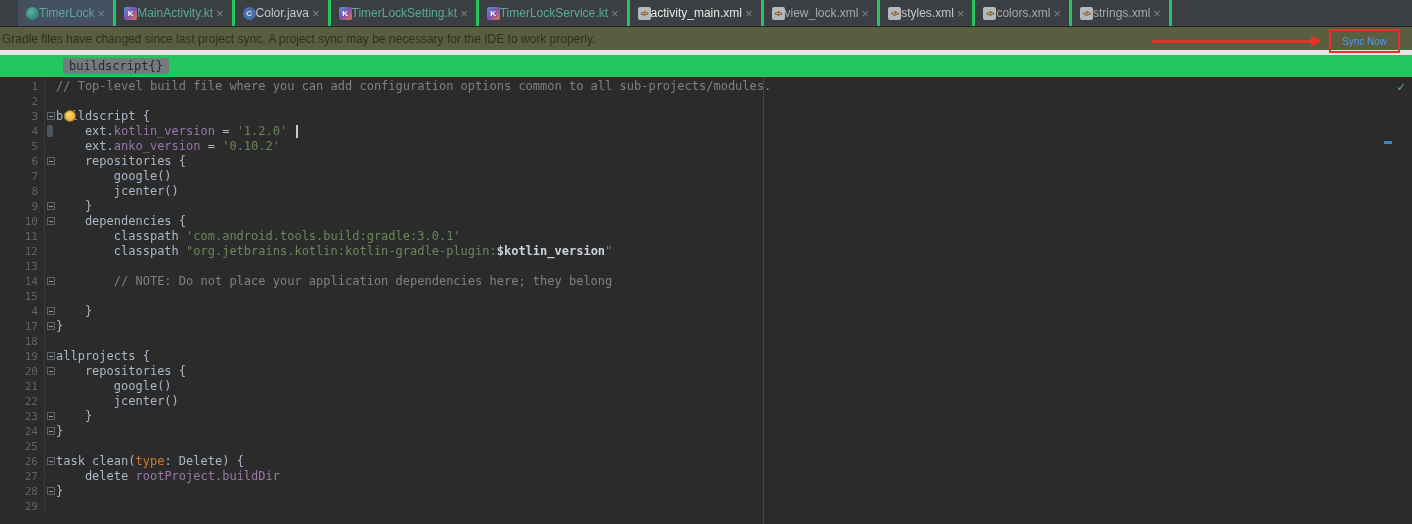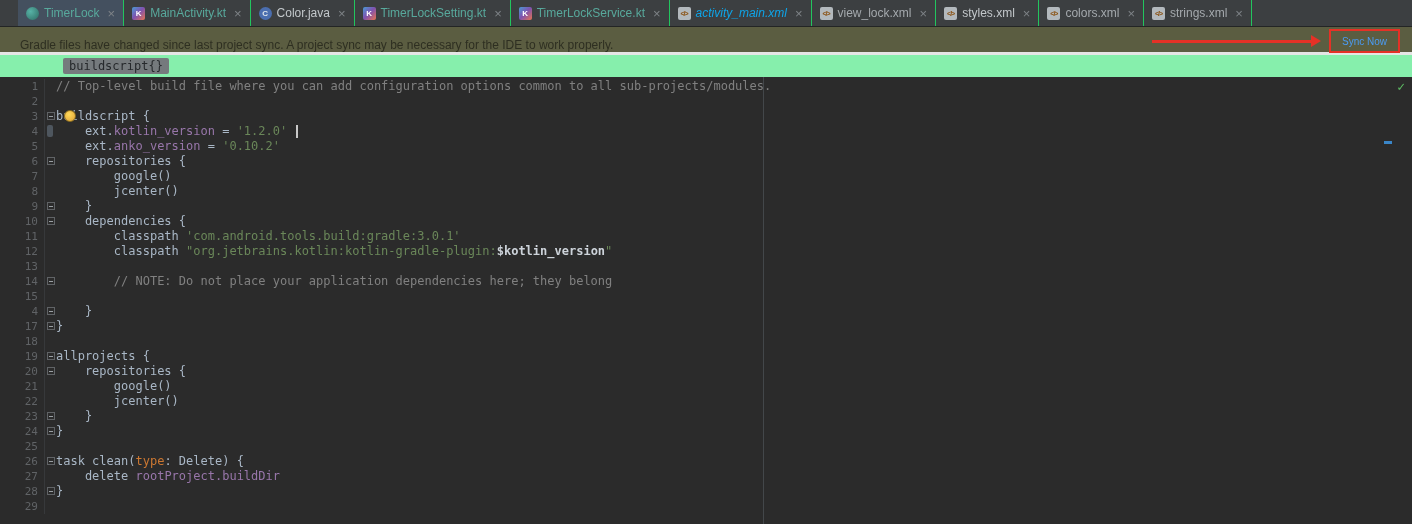--- a/index.html
+++ b/index.html
@@ -2,55 +2,55 @@
 <html><head>
 <meta charset="utf-8">
 <style>
   * { margin:0; padding:0; box-sizing:border-box; }
   html,body { width:1412px; height:524px; overflow:hidden; background:#2b2b2b;
               font-family:"Liberation Sans", sans-serif; }
 
   
   .tabbar { display:flex; align-items:stretch; height:27px; background:#3c3f41;
             padding-left:18px; border-bottom:1px solid #232525; }
-  .tab { display:flex; align-items:center; gap:5px; padding:0 8px;
-         background:#3c3f41; border-right:1px solid #22c55e; cursor:default; }
+  .tab { display:flex; align-items:center; padding:0 8px;
+         background:#3c3f41; border-right:3px solid #22c55e; cursor:default; }
   .tab.sel { background:#44505f; }
   .tab-label { font-size:12px; }
   .tab-close { font-size:13px; color:#7e8387; margin-left:3px; line-height:1; }
   .icon { width:13px; height:13px; display:inline-flex; align-items:center;
           justify-content:center; border-radius:2px;
           font:bold 8px "Liberation Sans", sans-serif; flex:0 0 auto; }
   .icon-gradle { border-radius:50%;
           background:radial-gradient(circle at 35% 35%, #57b2a6, #2e6b63); }
   .icon-kotlin { background:linear-gradient(135deg,#4a9bd5 0%,#7f52b0 48%,#e8744f 100%);
           color:#fff; }
   .icon-kotlin::after { content:"K"; }
   .icon-java { border-radius:50%; background:#4b6eaf; color:#dfe6ec; }
   .icon-java::after { content:"C"; }
   .icon-xml { background:#b3b9bd; color:#8a5010; font-size:7px; letter-spacing:-1px; }
   .icon-xml::after { content:"</>"; }
 
   
   .banner { position:relative; height:28px; background:#5b5d41;
-            display:flex; align-items:flex-end; padding-left:20px;
-            border-bottom:3px solid #e5e5e5; }
+            display:flex; align-items:center; padding-left:2px;
+            border-bottom:5px solid #e5e5e5; }
   .banner-msg { font-size:12px; color:#2e2f21; }
   .sync-box { position:absolute; right:12px; top:2px; height:24px;
               border:2px solid #e53126; display:flex; align-items:center;
               padding:0 11px; }
   .sync-link { font-size:10px; color:#4a9bf5; cursor:pointer; }
   .arrow-shaft { position:absolute; right:100px; top:13px; width:160px; height:3px;
                  background:#e53126; }
   .arrow-shaft::after { content:""; position:absolute; right:-9px; top:-5px;
                  border-left:10px solid #e53126; border-top:6px solid transparent;
                  border-bottom:6px solid transparent; }
 
   
-  .crumb-row { height:22px; background:#86efac; display:flex; align-items:center;
+  .crumb-row { height:22px; background:#22c55e; display:flex; align-items:center;
                padding-left:63px; }
   .crumb { font:12px "DejaVu Sans Mono", monospace; background:#757a7d;
            color:#26292c; padding:1px 6px; border-radius:2px; }
 
   
   .editor { position:relative; height:447px; background:#2b2b2b; padding-top:2px;
             font:12px/15px "DejaVu Sans Mono", monospace; }
   .margin-guide { position:absolute; left:763px; top:0; bottom:0; width:1px;
                   background:#43474a; }
   .row { display:flex; height:15px; white-space:pre; }
@@ -107,21 +107,21 @@
         <span class="tab-label" style="color: rgb(88, 169, 156);">TimerLockSetting.kt</span>
         <span class="tab-close">×</span>
       </div>
       <div class="tab">
         <span class="icon icon-kotlin"></span>
         <span class="tab-label" style="color: rgb(88, 169, 156);">TimerLockService.kt</span>
         <span class="tab-close">×</span>
       </div>
       <div class="tab">
         <span class="icon icon-xml"></span>
-        <span class="tab-label" style="color: #0ea5e9; font-style: italic;">activity_main.xml</span>
+        <span class="tab-label" style="color: #e5e5e5;">activity_main.xml</span>
         <span class="tab-close">×</span>
       </div>
       <div class="tab">
         <span class="icon icon-xml"></span>
         <span class="tab-label" style="color: rgb(164, 169, 173);">view_lock.xml</span>
         <span class="tab-close">×</span>
       </div>
       <div class="tab">
         <span class="icon icon-xml"></span>
         <span class="tab-label" style="color: rgb(195, 200, 203);">styles.xml</span>

